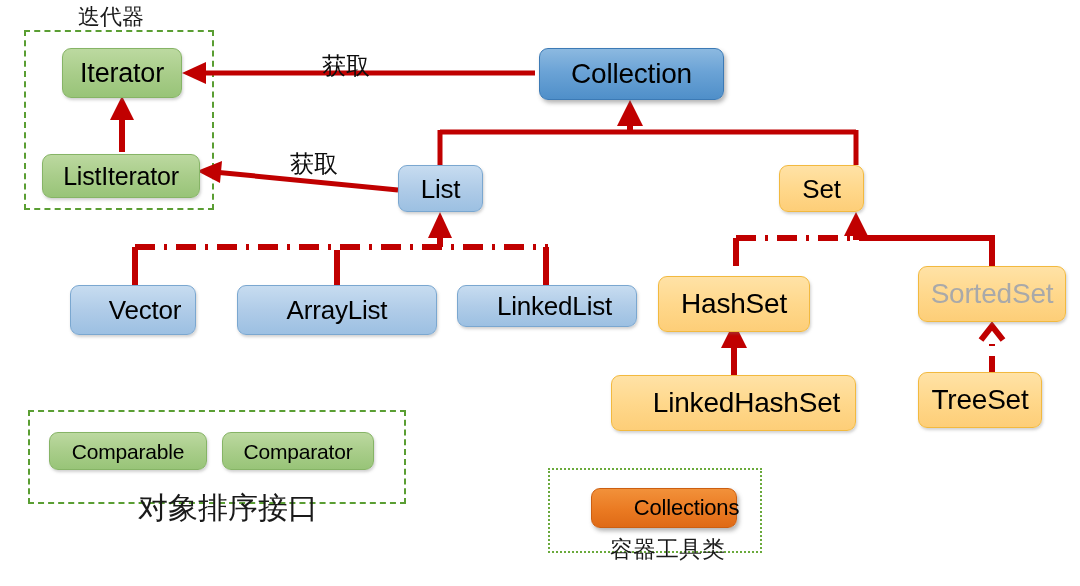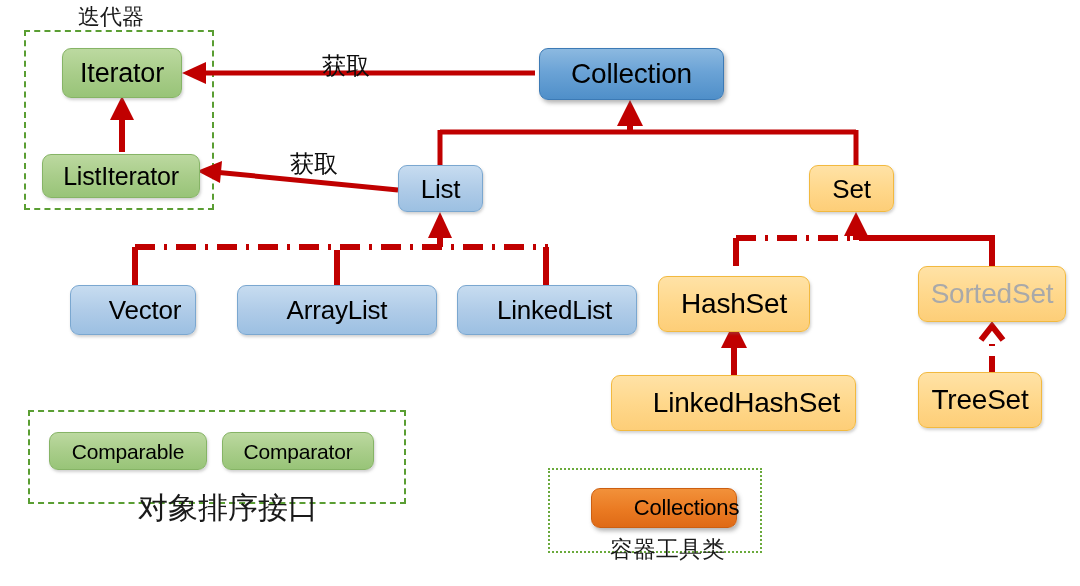--- a/index.html
+++ b/index.html
@@ -186,27 +186,27 @@
   <div class="edge-label" style="left:290px; top:148px; font-size:24px;">获取</div>
 
   <div class="node green" style="left:62px; top:48px; width:120px; height:50px; font-size:27px;">Iterator</div>
 
   <div class="node green" style="left:42px; top:154px; width:158px; height:44px; font-size:25px;">ListIterator</div>
 
   <div class="node blue-dark" style="left:539px; top:48px; width:185px; height:52px; font-size:28px;">Collection</div>
 
   <div class="node blue-light" style="left:398px; top:165px; width:85px; height:47px; font-size:26px;">List</div>
 
-  <div class="node yellow" style="left:809px; top:165px; width:85px; height:47px; font-size:26px;">Set</div>
+  <div class="node yellow" style="left:779px; top:165px; width:85px; height:47px; font-size:26px;">Set</div>
 
   <div class="node blue-light" style="left:70px; top:285px; width:126px; height:50px; font-size:26px;padding-left:24px;">Vector</div>
 
   <div class="node blue-light" style="left:237px; top:285px; width:200px; height:50px; font-size:26px;">ArrayList</div>
 
-  <div class="node blue-light" style="left:457px; top:285px; width:180px; height:50px; font-size:26px;padding-left:15px;">LinkedList</div>
+  <div class="node blue-light" style="left:457px; top:285px; width:180px; height:42px; font-size:26px;padding-left:15px;">LinkedList</div>
 
   <div class="node yellow" style="left:658px; top:276px; width:152px; height:56px; font-size:28px;">HashSet</div>
 
   <div class="node yellow muted" style="left:918px; top:266px; width:148px; height:56px; font-size:28px;">SortedSet</div>
 
   <div class="node yellow" style="left:611px; top:375px; width:245px; height:56px; font-size:28px;padding-left:26px;">LinkedHashSet</div>
 
   <div class="node yellow" style="left:918px; top:372px; width:124px; height:56px; font-size:28px;">TreeSet</div>
 
   <div class="node green" style="left:49px; top:432px; width:158px; height:38px; font-size:21px;">Comparable</div>

